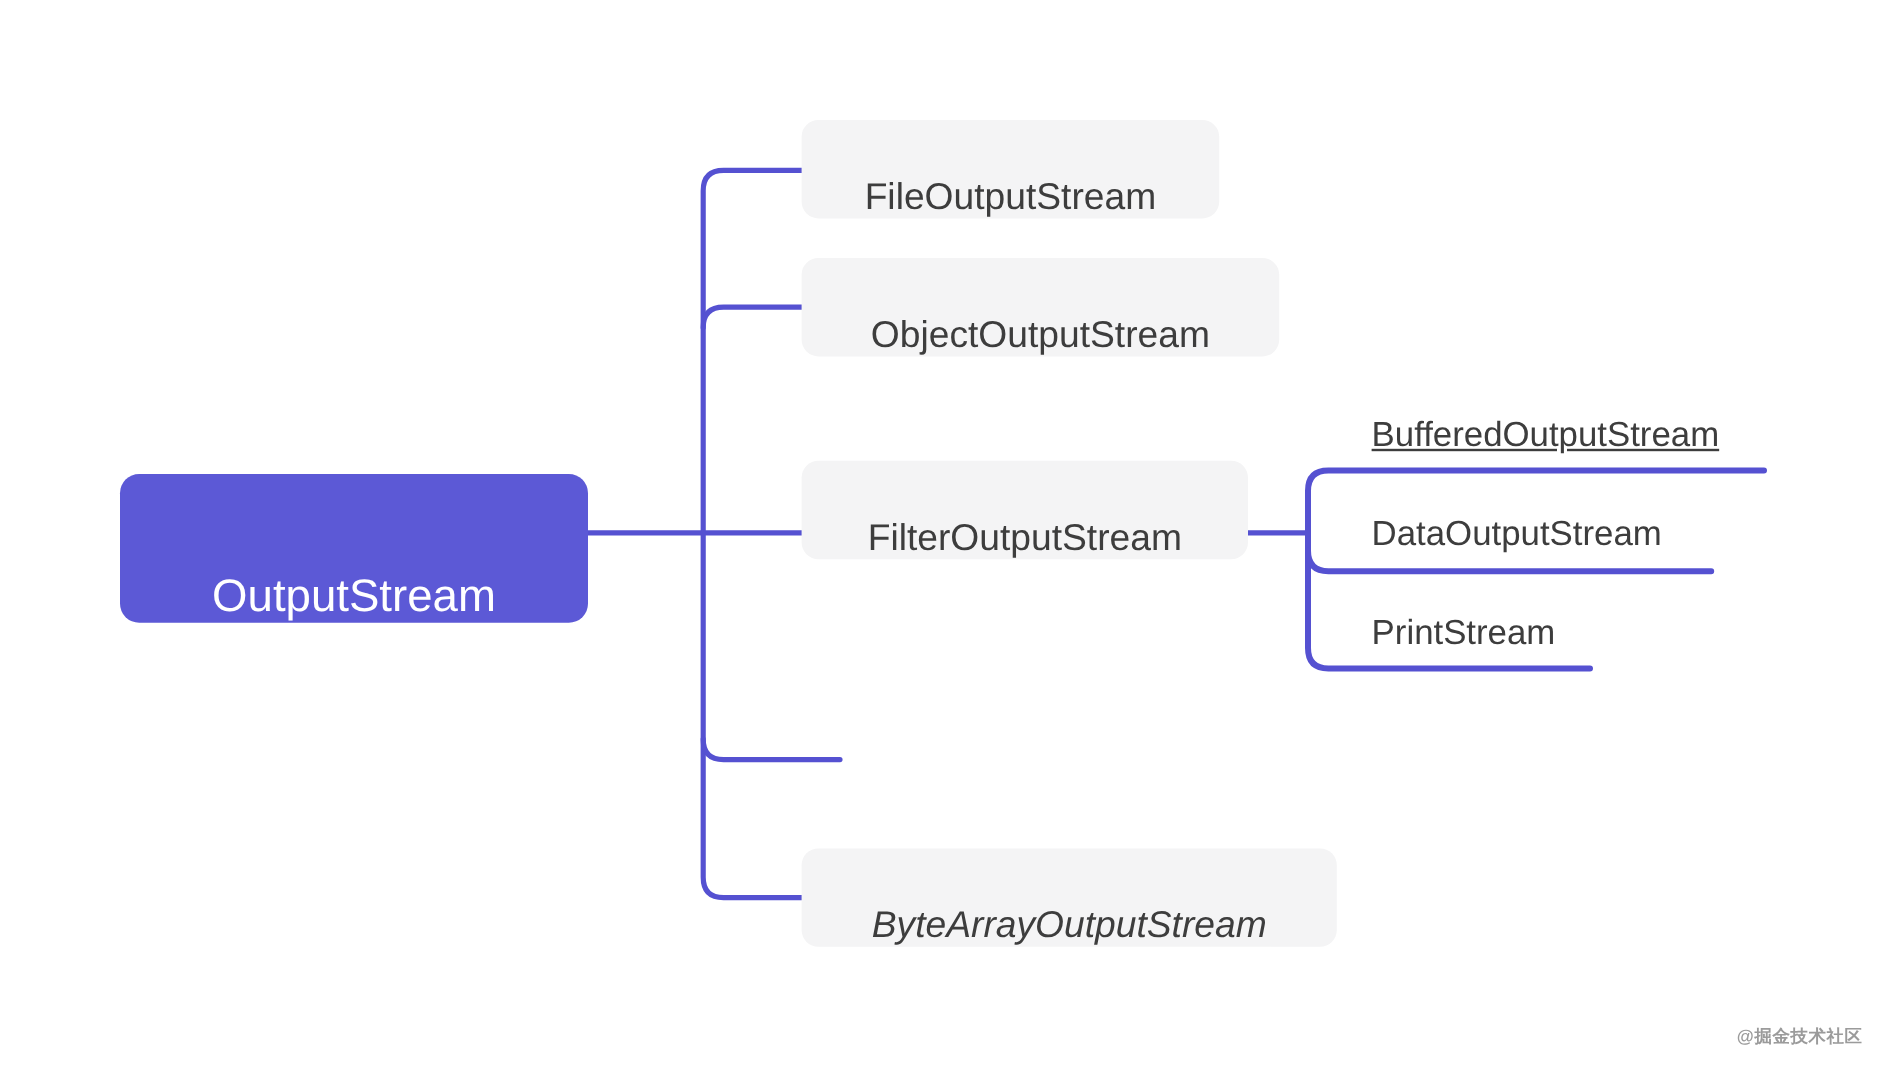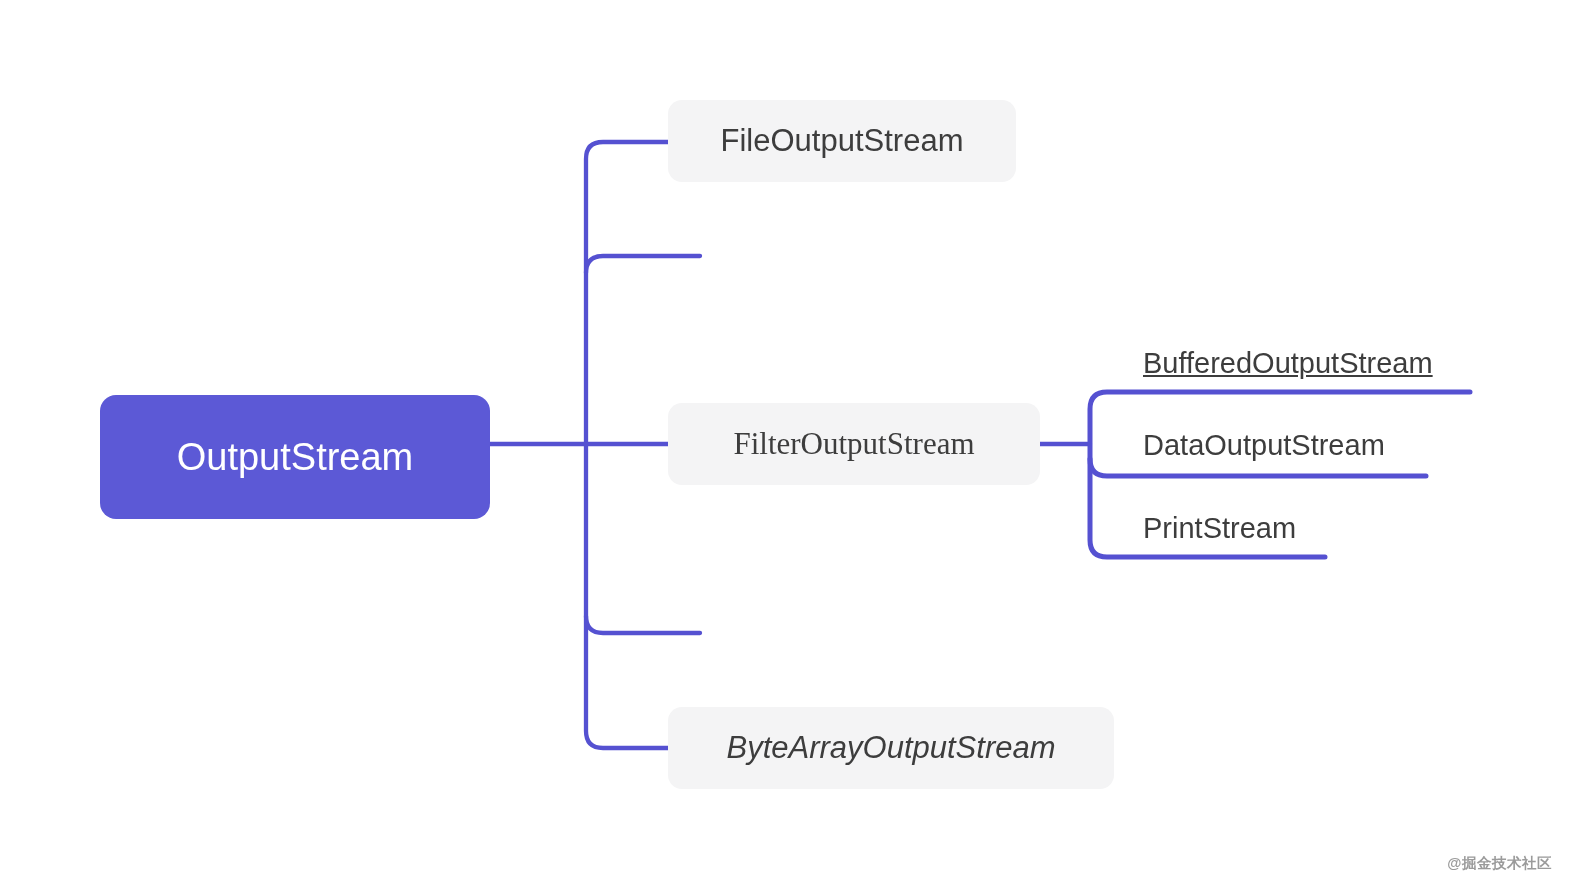--- a/index.html
+++ b/index.html
@@ -20,21 +20,21 @@
     position: absolute;
     left: 0;
     top: 0;
     z-index: 0;
   }
   .node {
     position: absolute;
     z-index: 1;
     box-sizing: border-box;
     display: flex;
-    align-items: center;
+    align-items: flex-end;
     justify-content: center;
     white-space: nowrap;
   }
   .root-node {
     left: 100px;
     top: 395px;
     width: 390px;
     height: 124px;
     background: #5c59d6;
     border-radius: 16px;
@@ -47,21 +47,21 @@
     left: 668px;
     height: 82px;
     background: #f4f4f5;
     border-radius: 14px;
     color: #3d3d3d;
     font-size: 31px;
     cursor: pointer;
   }
   .child-file      { top: 100px; width: 348px; }
   .child-object    { top: 215px; width: 398px; }
-  .child-filter    { top: 403px; width: 372px; font-family: Liberation Serif, serif; }
+  .child-filter    { top: 384px; width: 372px; }
   .child-piped     { top: 592px; width: 384px; }
   .child-bytearray { top: 707px; width: 446px; font-style: italic; }
   .leaf-label {
     position: absolute;
     z-index: 1;
     left: 1143px;
     height: 44px;
     line-height: 44px;
     color: #3d3d3d;
     font-size: 29px;
@@ -109,20 +109,23 @@
   </svg>
 
   <div class="node root-node">
     <span>OutputStream</span>
   </div>
 
   <div class="node child-node child-file">
     <span>FileOutputStream</span>
   </div>
 
+  <div class="node child-node child-object">
+    <span>ObjectOutputStream</span>
+  </div>
 
   <div class="node child-node child-filter">
     <span>FilterOutputStream</span>
   </div>
 
 
   <div class="node child-node child-bytearray">
     <span>ByteArrayOutputStream</span>
   </div>
 

